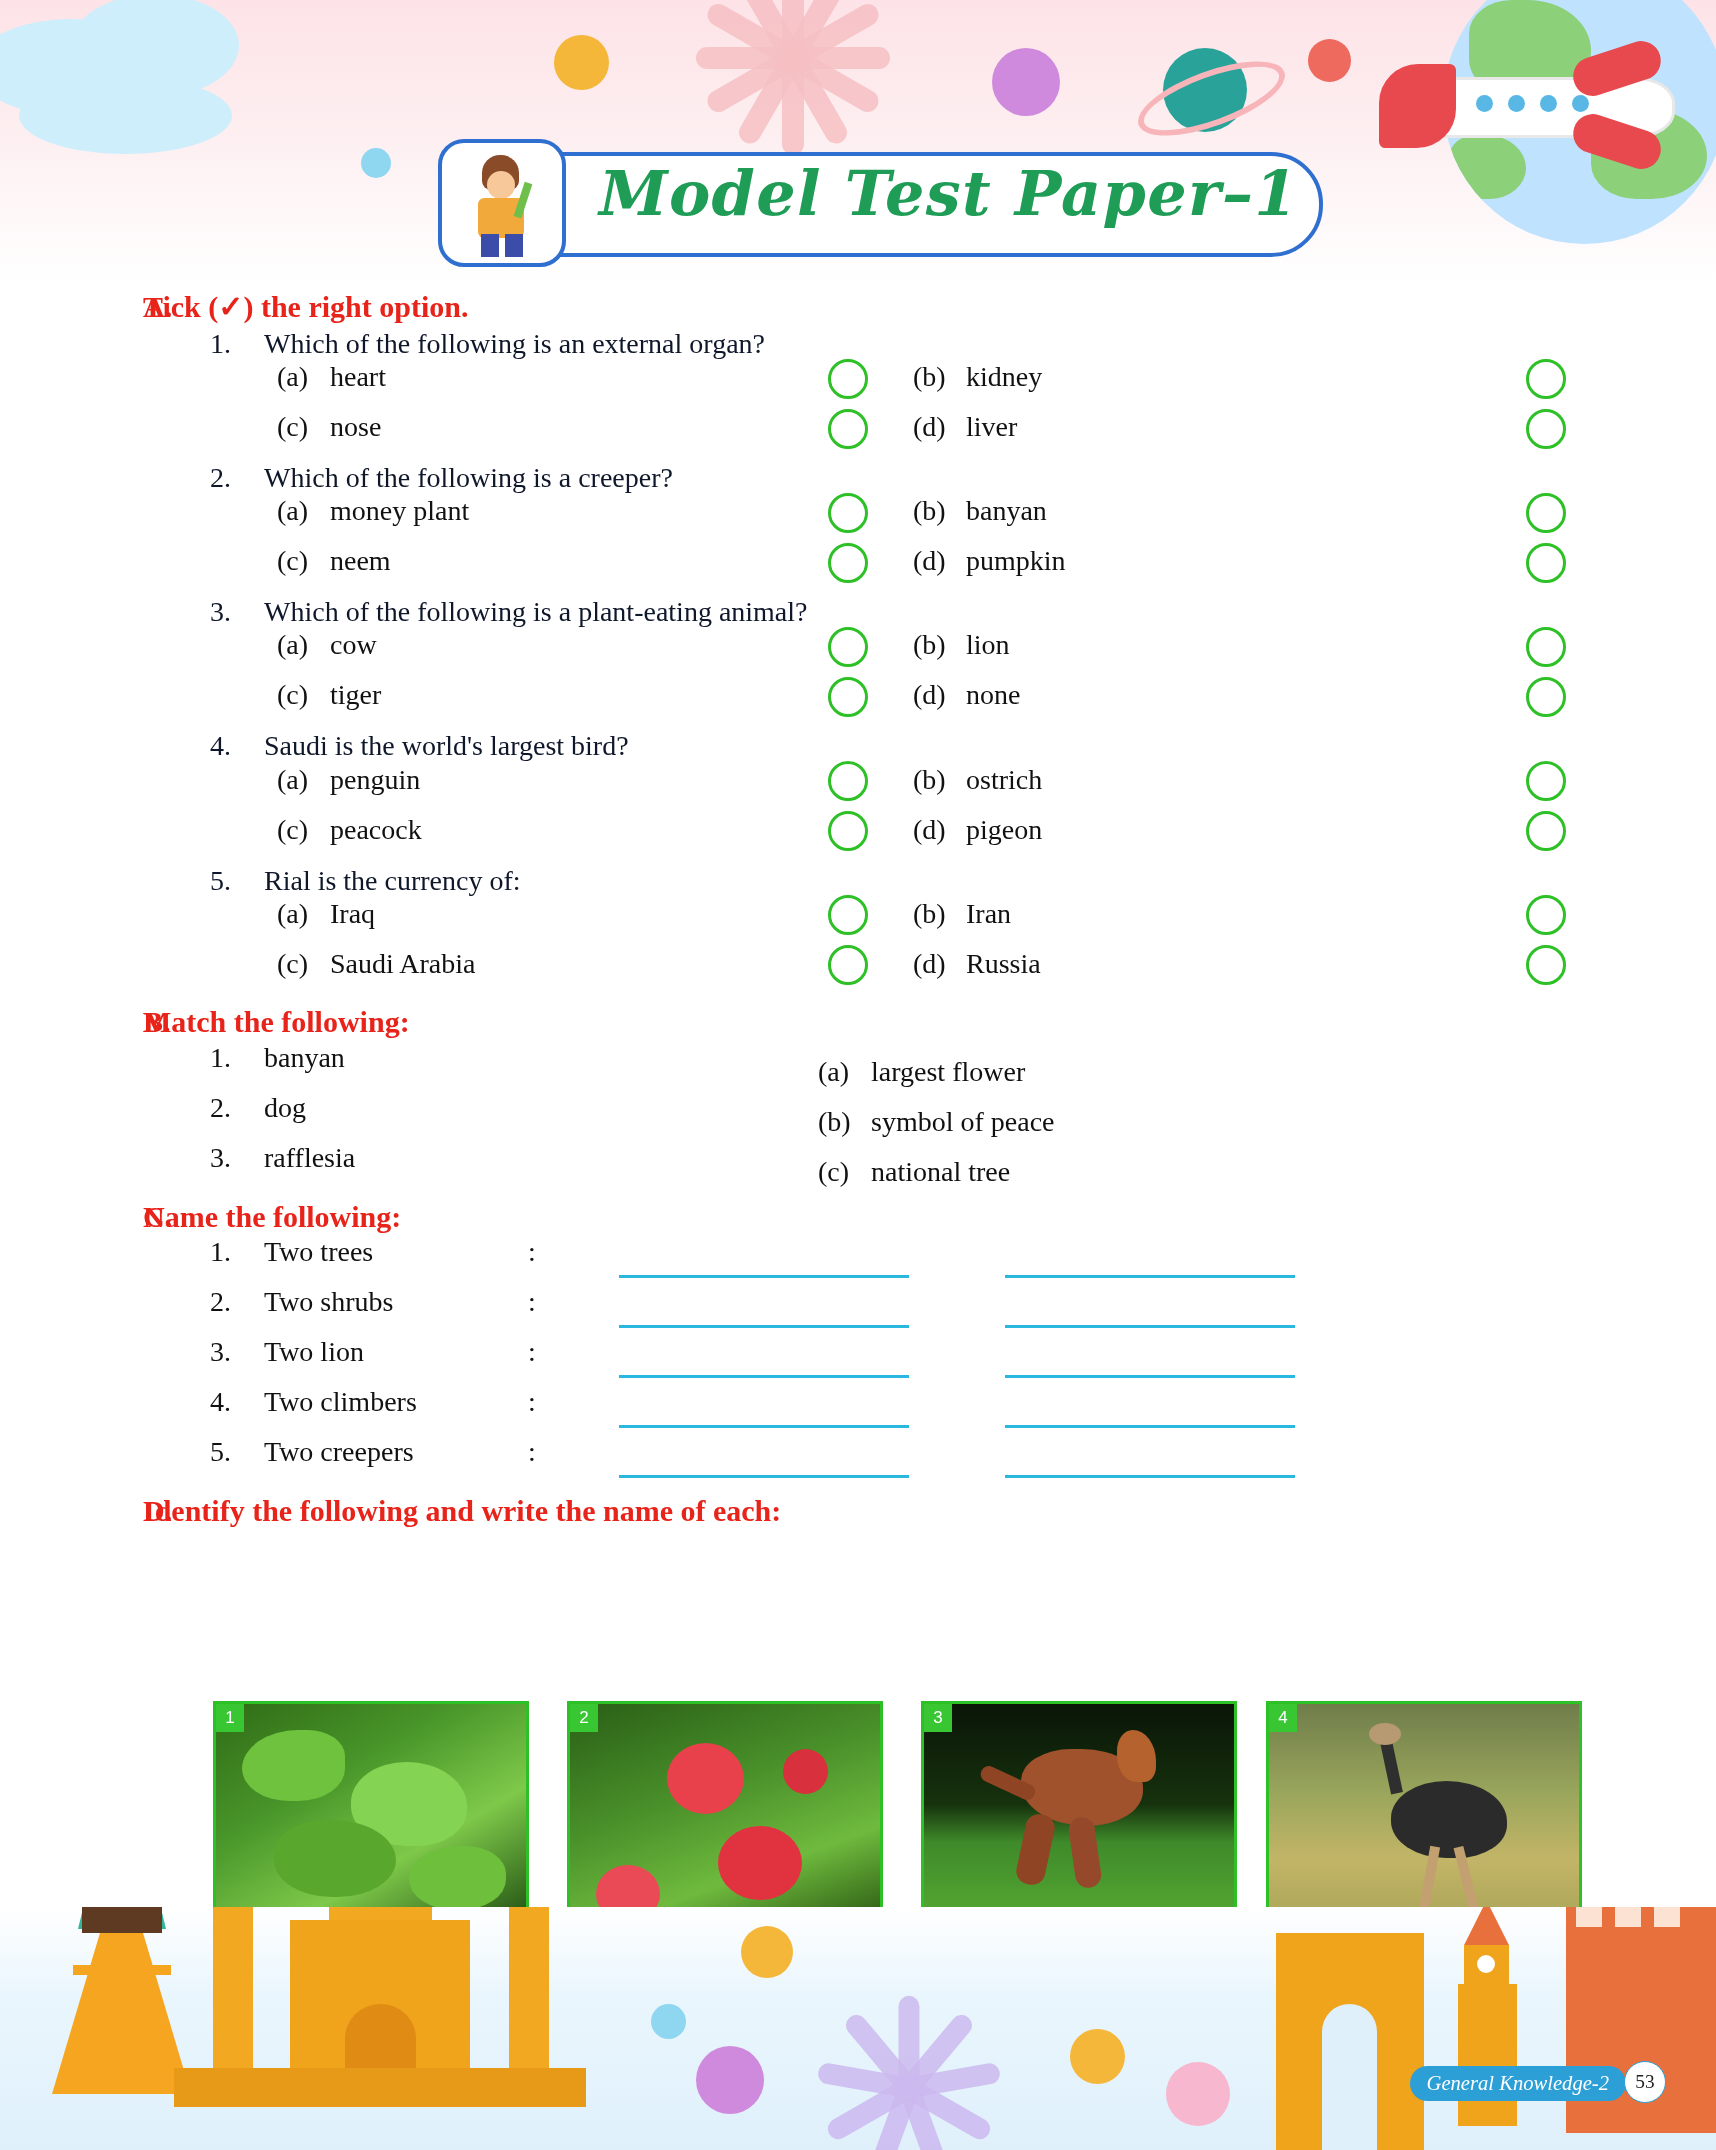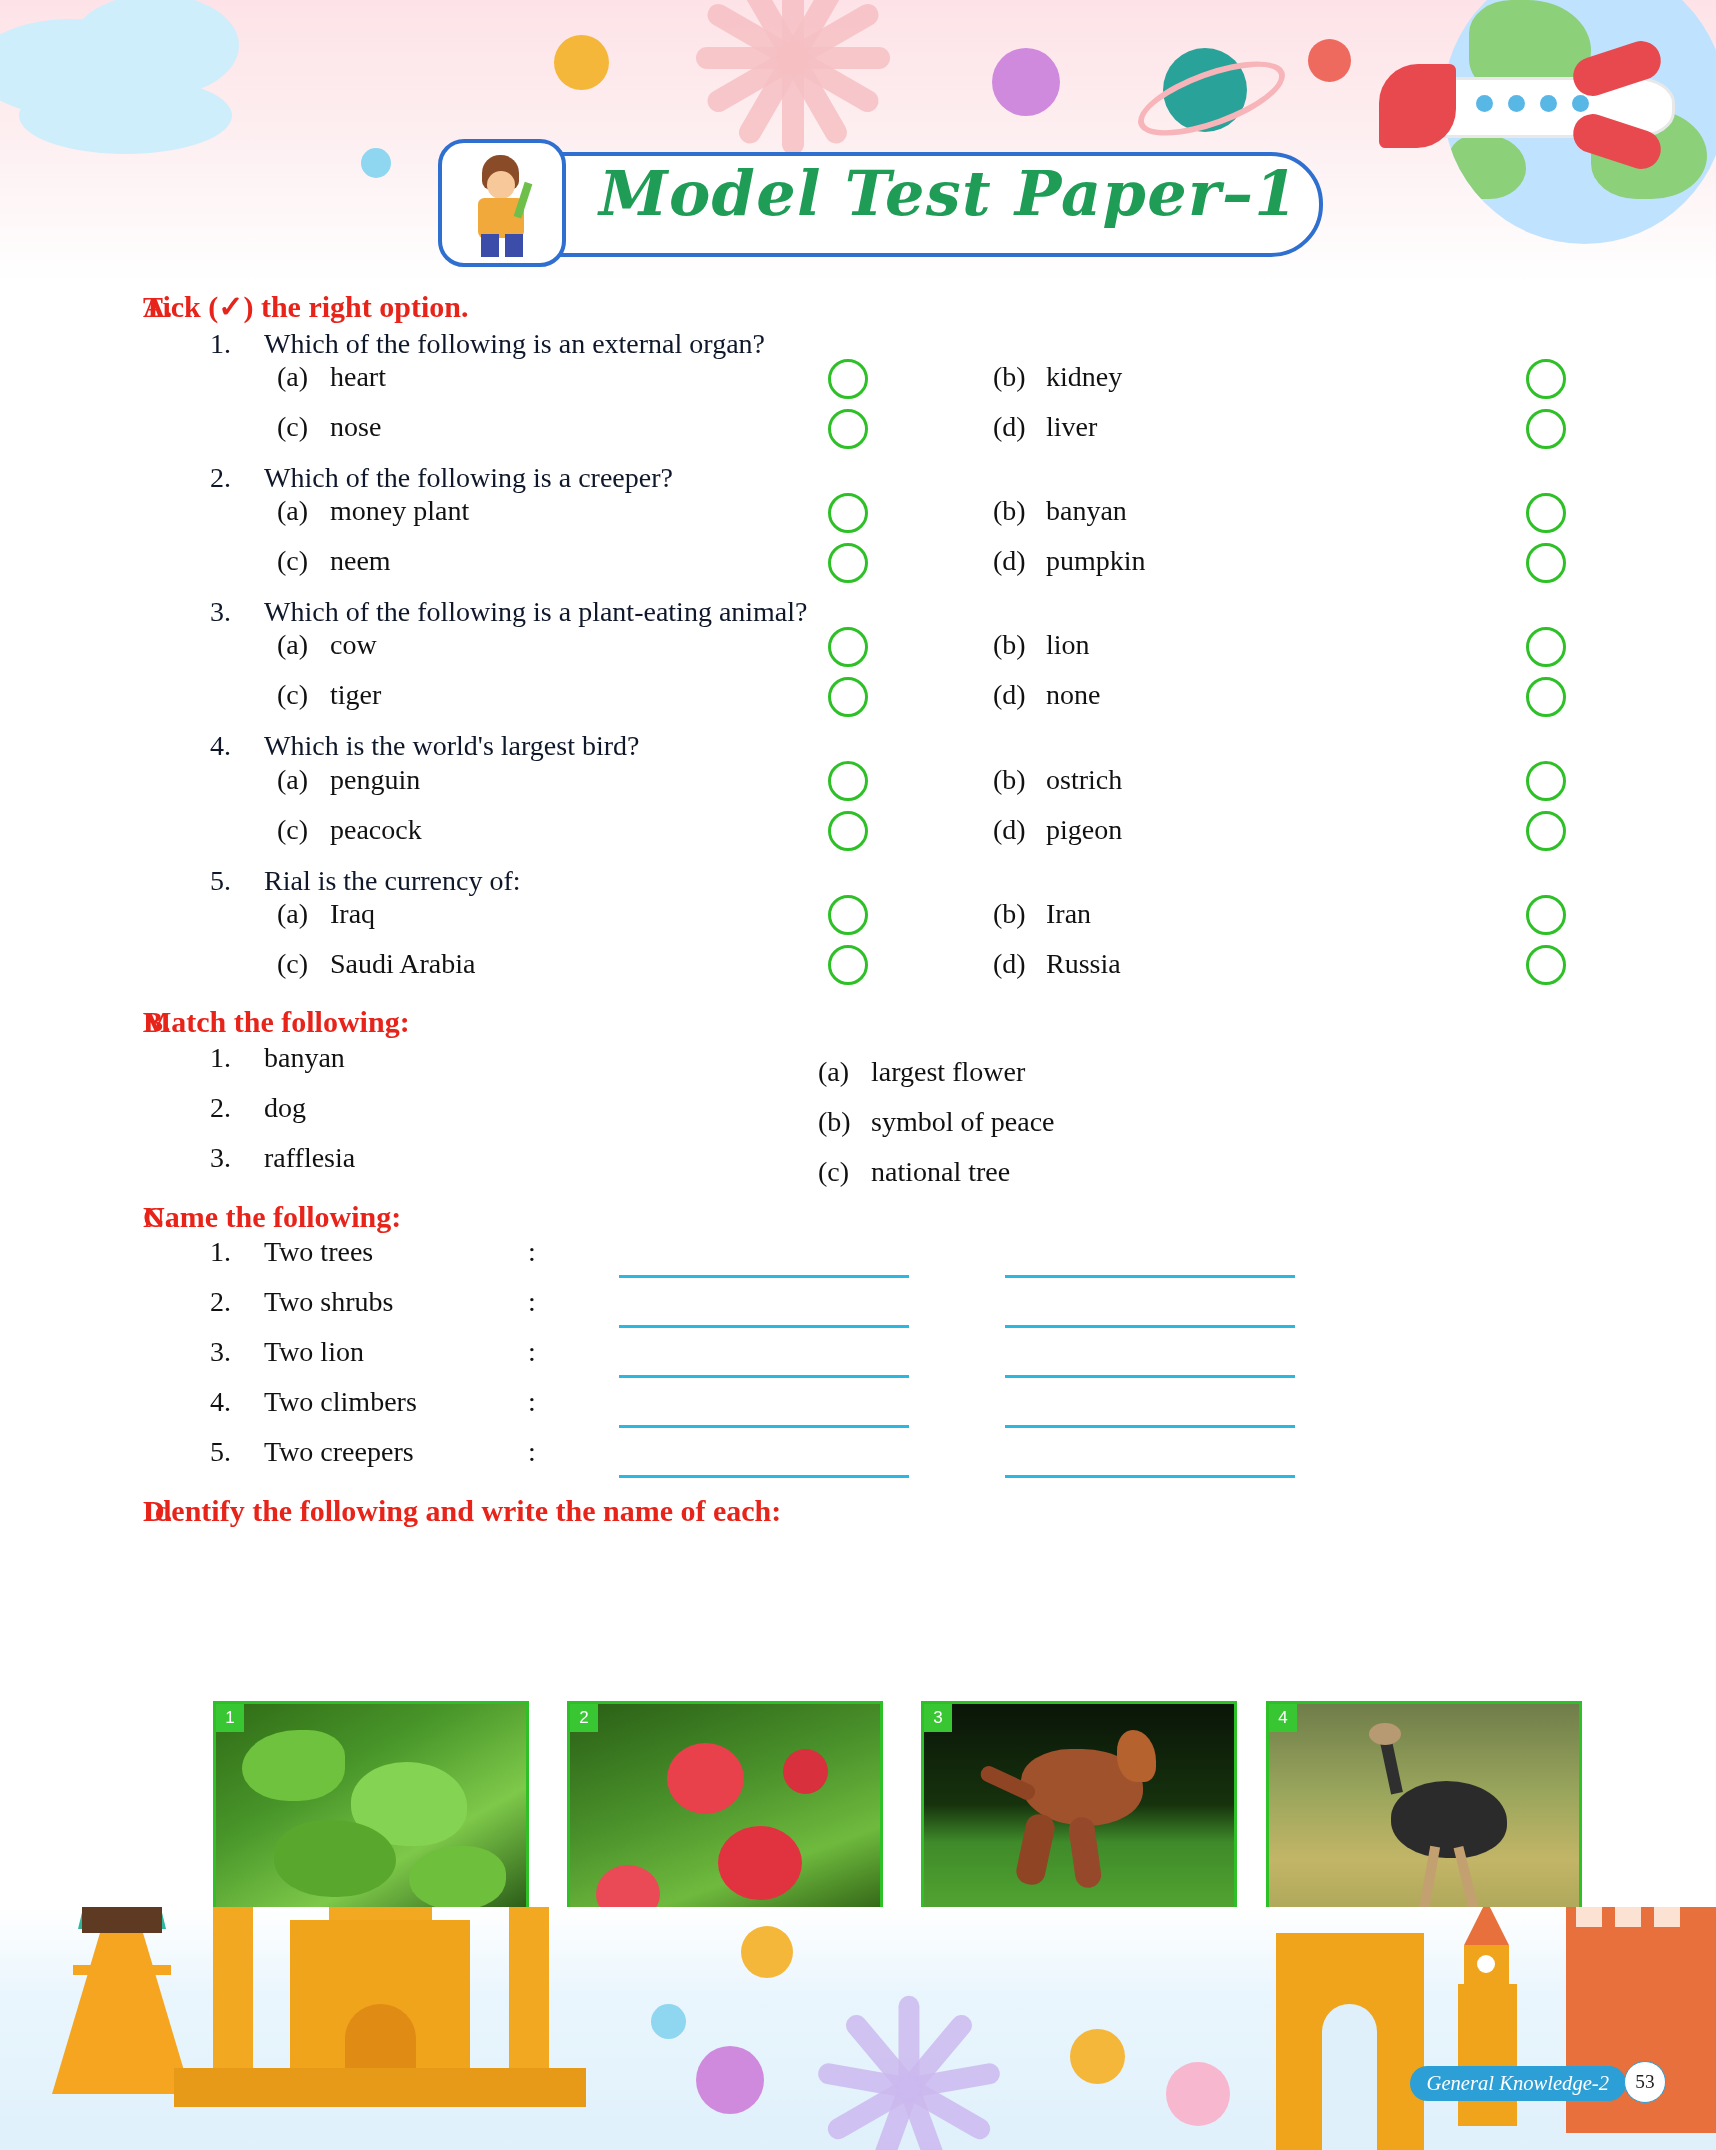--- a/index.html
+++ b/index.html
@@ -149,21 +149,21 @@
   .opt {
     position: absolute;
     top: 0;
     white-space: nowrap;
   }
   .opt .tag {
     display: inline-block;
     width: 53px;
   }
   .opt-a { left: 277px; }
-  .opt-b { left: 993px; }
+  .opt-b { left: 913px; }
   .bubble {
     position: absolute;
     width: 40px; height: 40px;
     border: 3.9px solid #2ec027;
     border-radius: 50%;
     top: -2.6px;
     box-sizing: border-box;
   }
   .bub-a { left: 828px; }
   .bub-b { left: 1526px; }
@@ -383,21 +383,21 @@
     <span class="bubble bub-b"></span>
   </div>
   <div class="opt-line">
     <span class="opt opt-a"><span class="tag">(c)</span><span>tiger</span></span>
     <span class="bubble bub-a"></span>
     <span class="opt opt-b"><span class="tag">(d)</span><span>none</span></span>
     <span class="bubble bub-b"></span>
   </div>
 
   <div class="q-row">
-    <span class="q-num">4.</span><span>Which is the world's largest bird?</span>
+    <span class="q-num">4.</span><span>Saudi is the world's largest bird?</span>
   </div>
   <div class="opt-line">
     <span class="opt opt-a"><span class="tag">(a)</span><span>penguin</span></span>
     <span class="bubble bub-a"></span>
     <span class="opt opt-b"><span class="tag">(b)</span><span>ostrich</span></span>
     <span class="bubble bub-b"></span>
   </div>
   <div class="opt-line">
     <span class="opt opt-a"><span class="tag">(c)</span><span>peacock</span></span>
     <span class="bubble bub-a"></span>

